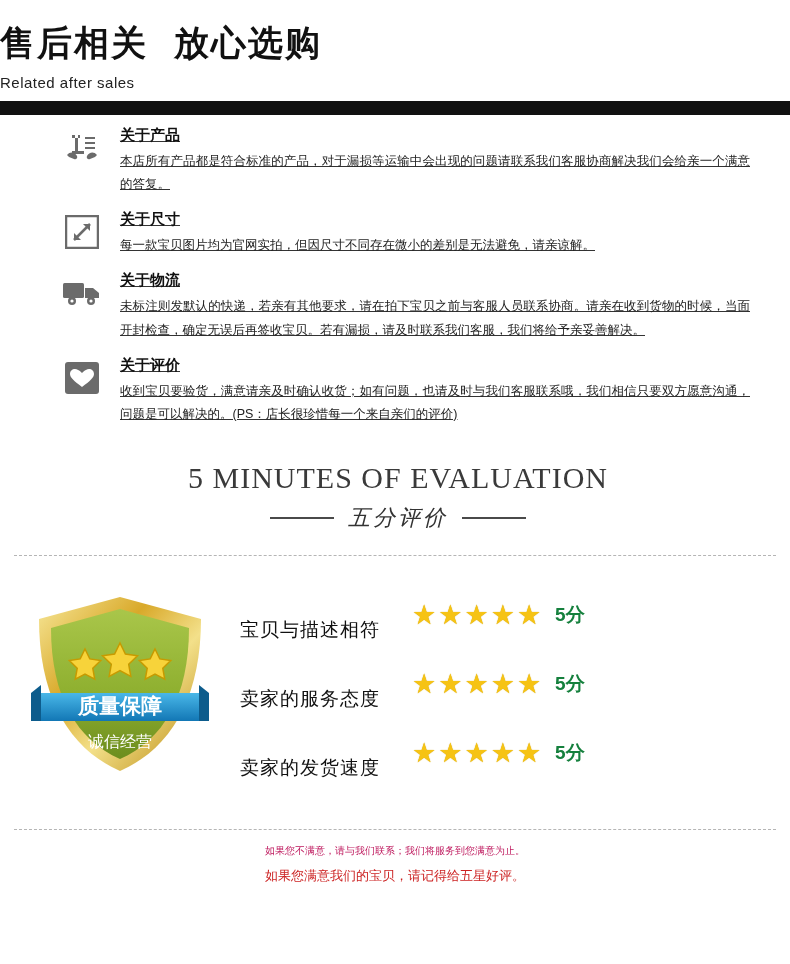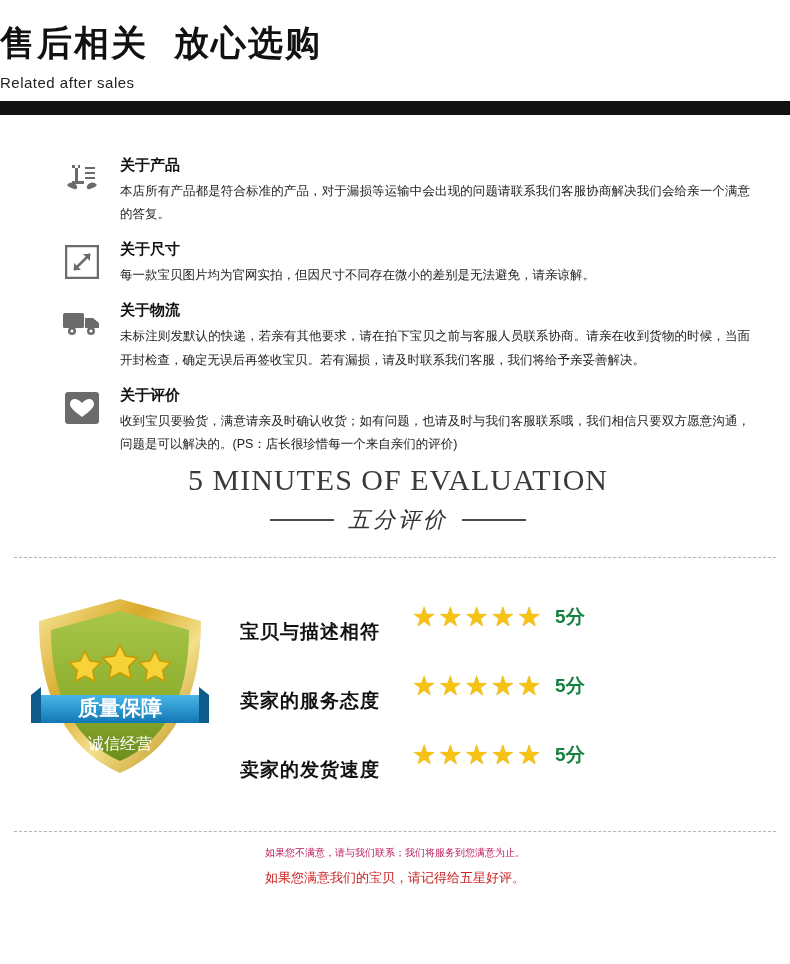--- a/index.html
+++ b/index.html
@@ -45,21 +45,22 @@
   }
   .header-bar {
     margin-top: 10px;
     width: 790px;
     height: 14px;
     background: #111;
   }
 
   
   .services {
-    padding: 34px 0 0 0;
+    padding: 4px 0 0 0;
+    text-decoration: underline;
   }
   .service-row {
     display: flex;
     align-items: flex-start;
     padding: 7px 40px 7px 62px;
   }
   .svc-icon {
     width: 40px;
     min-width: 40px;
     height: 40px;
@@ -82,20 +83,21 @@
   .svc-text {
     font-size: 12.5px;
     color: #222;
     line-height: 1.85;
     text-align: justify;
   }
 
   
   .eval-head {
     text-align: center;
+    margin-top: 28px;
     padding-left: 6px;
   }
   .eval-en {
     font-family: "Liberation Serif", serif;
     font-size: 30px;
     color: #3a3a3a;
     letter-spacing: 1px;
   }
   .eval-cn-wrap {
     margin-top: 8px;
@@ -139,21 +141,21 @@
     flex: 1;
     padding-right: 40px;
   }
   .rating-row {
     display: flex;
     align-items: center;
     margin: 14px 0;
   }
   .rating-label {
     font-size: 19px;
-    font-weight: bold;
+    font-weight: normal;
     color: #111;
     width: 172px;
     min-width: 172px;
     letter-spacing: 1px;
     margin-top: 29px;
   }
   .stars {
     display: flex;
     gap: 2px;
   }

